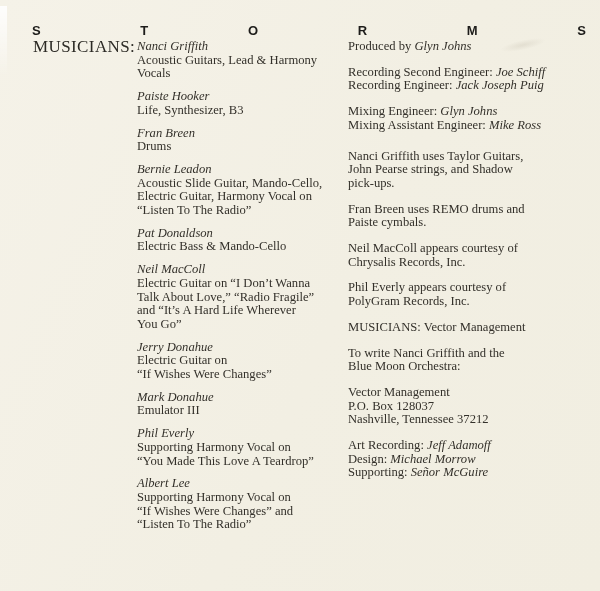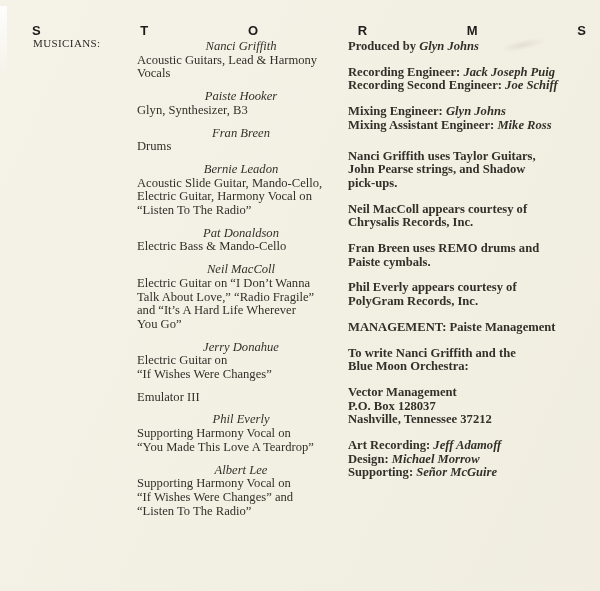--- a/index.html
+++ b/index.html
@@ -31,36 +31,36 @@
     display: flex;
     justify-content: space-between;
     font-family: "Liberation Sans", sans-serif;
     font-weight: bold;
     font-size: 13px;
     color: #1d1c1a;
   }
   .musicians-label {
     position: absolute;
     left: 33px; top: 37px;
-    font-size: 11px;
+    font-size: 17px;
     letter-spacing: 0.4px;
     color: #2c2a25;
   }
   .col {
     position: absolute;
     top: 40px;
     font-size: 12.6px;
     line-height: 13.7px;
   }
   .col-musicians { left: 137px; width: 208px; }
   .col-credits  { left: 348px; width: 242px; }
   .entry { margin: 0 0 9px 0; }
-  .mname { font-style: italic; text-align: center; }
+  .mname { font-style: italic; }
   .mcredit, .plain { white-space: pre-line; }
-  .block { margin: 0 0 12px 0; font-weight: bold; }
+  .block { margin: 0 0 12px 0; }
   .block.gap-lg { margin-bottom: 17px; }
   .it { font-style: italic; }
   
   .smudge {
     position: absolute;
     left: 500px; top: 40px;
     width: 46px; height: 10px;
     background: radial-gradient(ellipse at center, rgba(160,150,130,0.18), rgba(160,150,130,0) 70%);
     transform: rotate(-12deg);
   }
@@ -84,21 +84,21 @@
   <div class="musicians-label">MUSICIANS:</div>
 
   <div class="col col-musicians">
     <div class="entry">
       <div class="mname">Nanci Griffith</div>
       <div class="mcredit">Acoustic Guitars, Lead &amp; Harmony
 Vocals</div>
     </div>
     <div class="entry">
       <div class="mname">Paiste Hooker</div>
-      <div class="mcredit">Glyn, Synthesizer, B3</div>
+      <div class="mcredit">Life, Synthesizer, B3</div>
     </div>
     <div class="entry">
       <div class="mname">Fran Breen</div>
       <div class="mcredit">Drums</div>
     </div>
     <div class="entry">
       <div class="mname">Bernie Leadon</div>
       <div class="mcredit">Acoustic Slide Guitar, Mando-Cello,
 Electric Guitar, Harmony Vocal on
 “Listen To The Radio”</div>
@@ -113,57 +113,58 @@
 Talk About Love,” “Radio Fragile”
 and “It’s A Hard Life Wherever
 You Go”</div>
     </div>
     <div class="entry">
       <div class="mname">Jerry Donahue</div>
       <div class="mcredit">Electric Guitar on
 “If Wishes Were Changes”</div>
     </div>
     <div class="entry">
+      <div class="mname">Mark Donahue</div>
       <div class="mcredit">Emulator III</div>
     </div>
     <div class="entry">
       <div class="mname">Phil Everly</div>
       <div class="mcredit">Supporting Harmony Vocal on
 “You Made This Love A Teardrop”</div>
     </div>
     <div class="entry">
       <div class="mname">Albert Lee</div>
       <div class="mcredit">Supporting Harmony Vocal on
 “If Wishes Were Changes” and
 “Listen To The Radio”</div>
     </div>
   </div>
 
   <div class="col col-credits">
     <div class="block">
       <div><span>Produced by </span><span class="it">Glyn Johns</span></div>
     </div>
     <div class="block">
+      <div><span>Recording Second Engineer: </span><span class="it">Joe Schiff</span></div>
       <div><span>Recording Engineer: </span><span class="it">Jack Joseph Puig</span></div>
-      <div><span>Recording Second Engineer: </span><span class="it">Joe Schiff</span></div>
     </div>
     <div class="block gap-lg">
       <div><span>Mixing Engineer: </span><span class="it">Glyn Johns</span></div>
       <div><span>Mixing Assistant Engineer: </span><span class="it">Mike Ross</span></div>
     </div>
     <div class="block plain">Nanci Griffith uses Taylor Guitars,
 John Pearse strings, and Shadow
 pick-ups.</div>
+    <div class="block plain">Fran Breen uses REMO drums and
+Paiste cymbals.</div>
     <div class="block plain">Neil MacColl appears courtesy of
 Chrysalis Records, Inc.</div>
-    <div class="block plain">Fran Breen uses REMO drums and
-Paiste cymbals.</div>
     <div class="block plain">Phil Everly appears courtesy of
 PolyGram Records, Inc.</div>
-    <div class="block plain">MANAGEMENT: Paiste Management</div>
+    <div class="block plain">MUSICIANS: Vector Management</div>
     <div class="block plain">To write Nanci Griffith and the
 Blue Moon Orchestra:</div>
     <div class="block plain">Vector Management
 P.O. Box 128037
 Nashville, Tennessee 37212</div>
     <div class="block">
       <div><span>Art Recording: </span><span class="it">Jeff Adamoff</span></div>
       <div><span>Design: </span><span class="it">Michael Morrow</span></div>
       <div><span>Supporting: </span><span class="it">Señor McGuire</span></div>
     </div>

